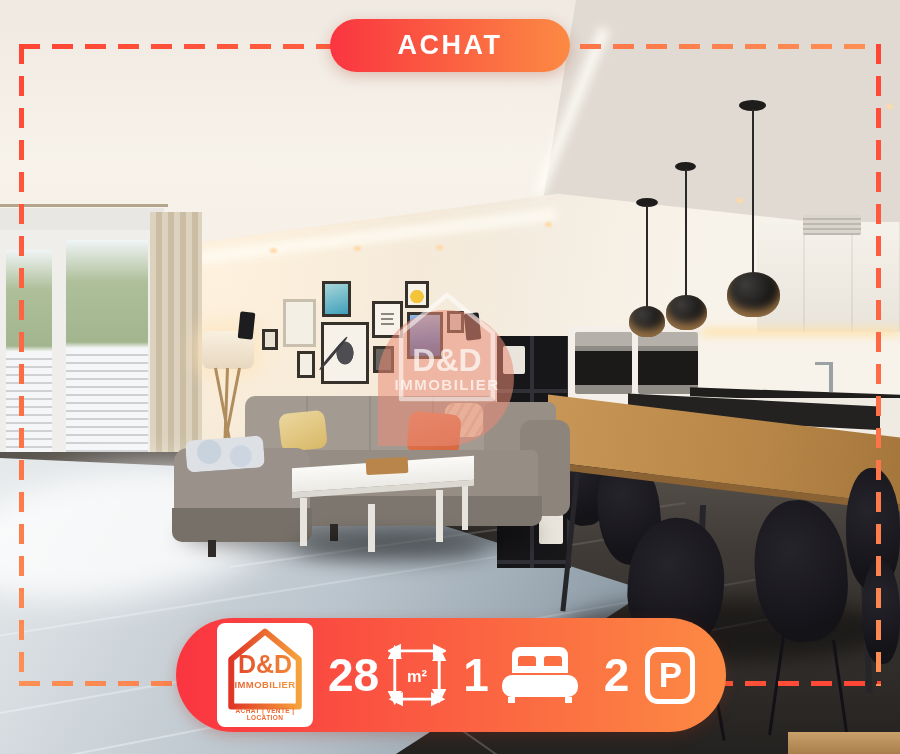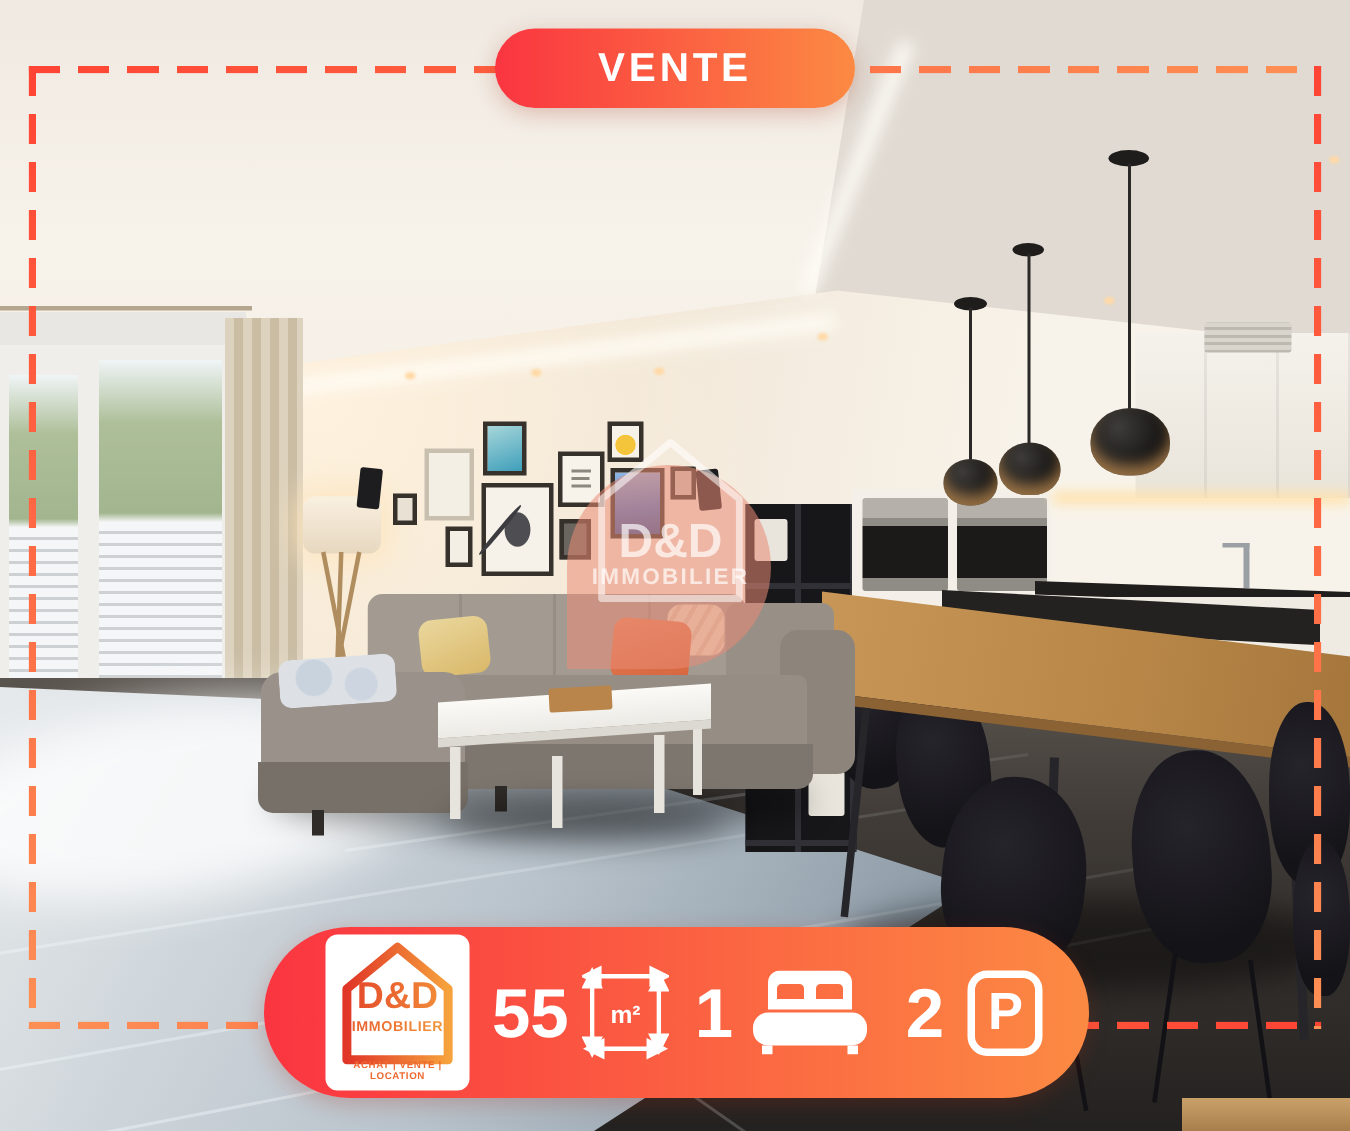--- a/index.html
+++ b/index.html
@@ -306,41 +306,41 @@
   <div class="wm wm-bubble"></div>
   <svg class="wm wm-house" width="102" height="120" viewBox="0 0 100 112">
     <path d="M50 5 L95 42 V107 H5 V42 Z" fill="none" stroke="rgba(255,255,255,.55)" stroke-width="4.5" stroke-linejoin="round"></path>
   </svg>
   <div class="wm wm-text">
     <span class="b1">D&amp;D</span>
     <span class="b2">IMMOBILIER</span>
   </div>
 
   <div class="pill loc-pill">
-    <span>VENTE</span>
+    <span>ACHAT</span>
   </div>
 
   <div class="pill info-pill">
 
     <div class="logo-box">
       <svg class="logo-house" width="78" height="84" viewBox="0 0 100 112">
         <defs>
           <linearGradient id="lg" x1="0" y1="0" x2="1" y2="0">
             <stop offset="0" stop-color="#e03527"></stop>
               <stop offset="1" stop-color="#f6a23c"></stop>
           </linearGradient>
         </defs>
         <path d="M50 6 L95 43 V106 H5 V43 Z" fill="none" stroke="url(#lg)" stroke-width="8" stroke-linejoin="round"></path>
       </svg>
       <div class="logo-d">D&amp;D</div>
       <div class="logo-sub">IMMOBILIER</div>
       <div class="logo-tag">ACHAT  |  VENTE  |  LOCATION</div>
     </div>
 
-    <span class="num" style="margin-left:15px">55</span>
+    <span class="num" style="margin-left:15px">28</span>
 
     <svg class="stat-icon" style="margin-left:9px" width="58" height="64" viewBox="0 0 60 64">
       <g stroke="#fff" stroke-width="3" fill="#fff">
         <line x1="11" y1="7" x2="49" y2="7"></line>
           <polygon points="2,7 12,2 12,12"></polygon>
           <polygon points="58,7 48,2 48,12"></polygon>
         <line x1="7" y1="13" x2="7" y2="51"></line>
           <polygon points="7,4 2,14 12,14"></polygon>
           <polygon points="7,60 2,50 12,50"></polygon>
         <line x1="53" y1="15" x2="53" y2="49"></line>

